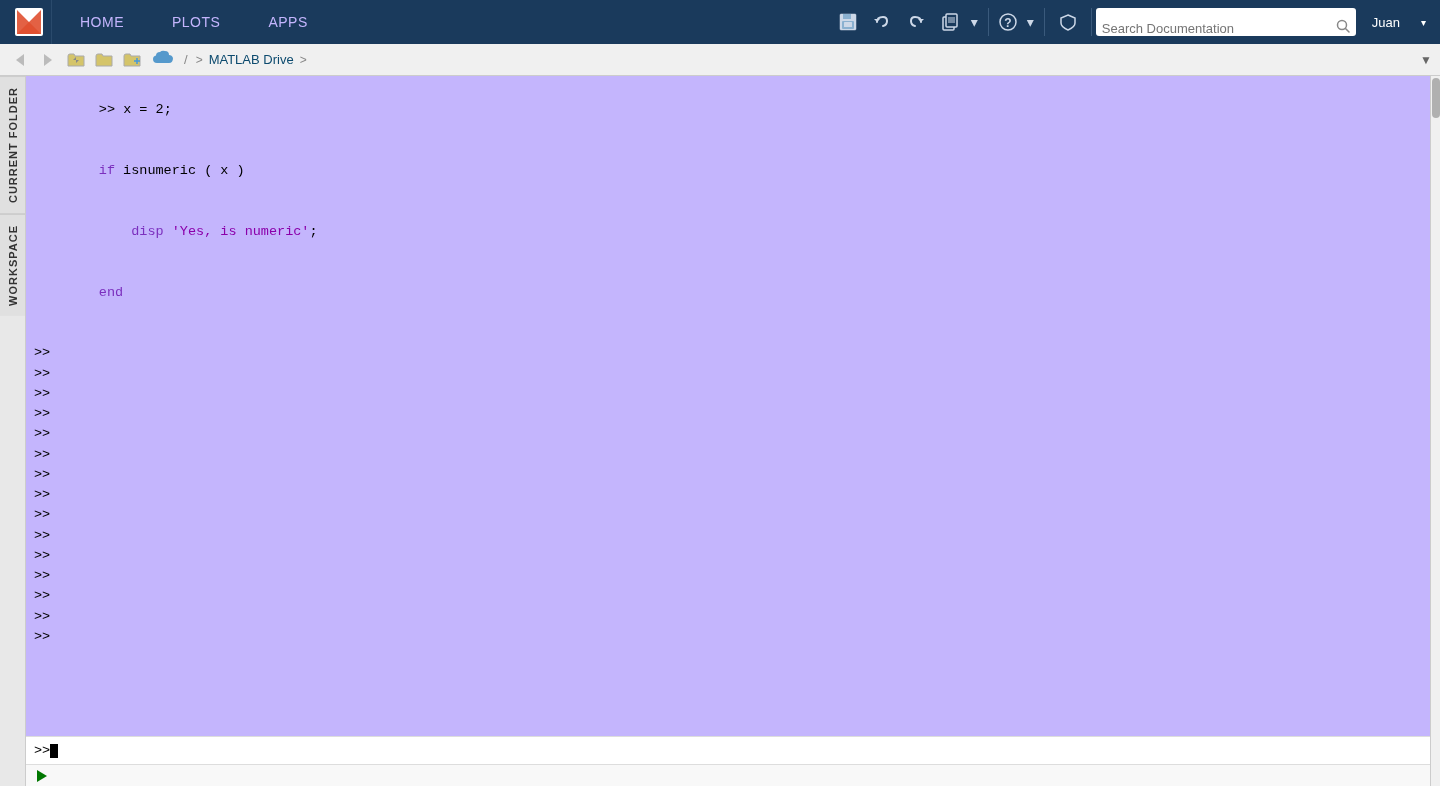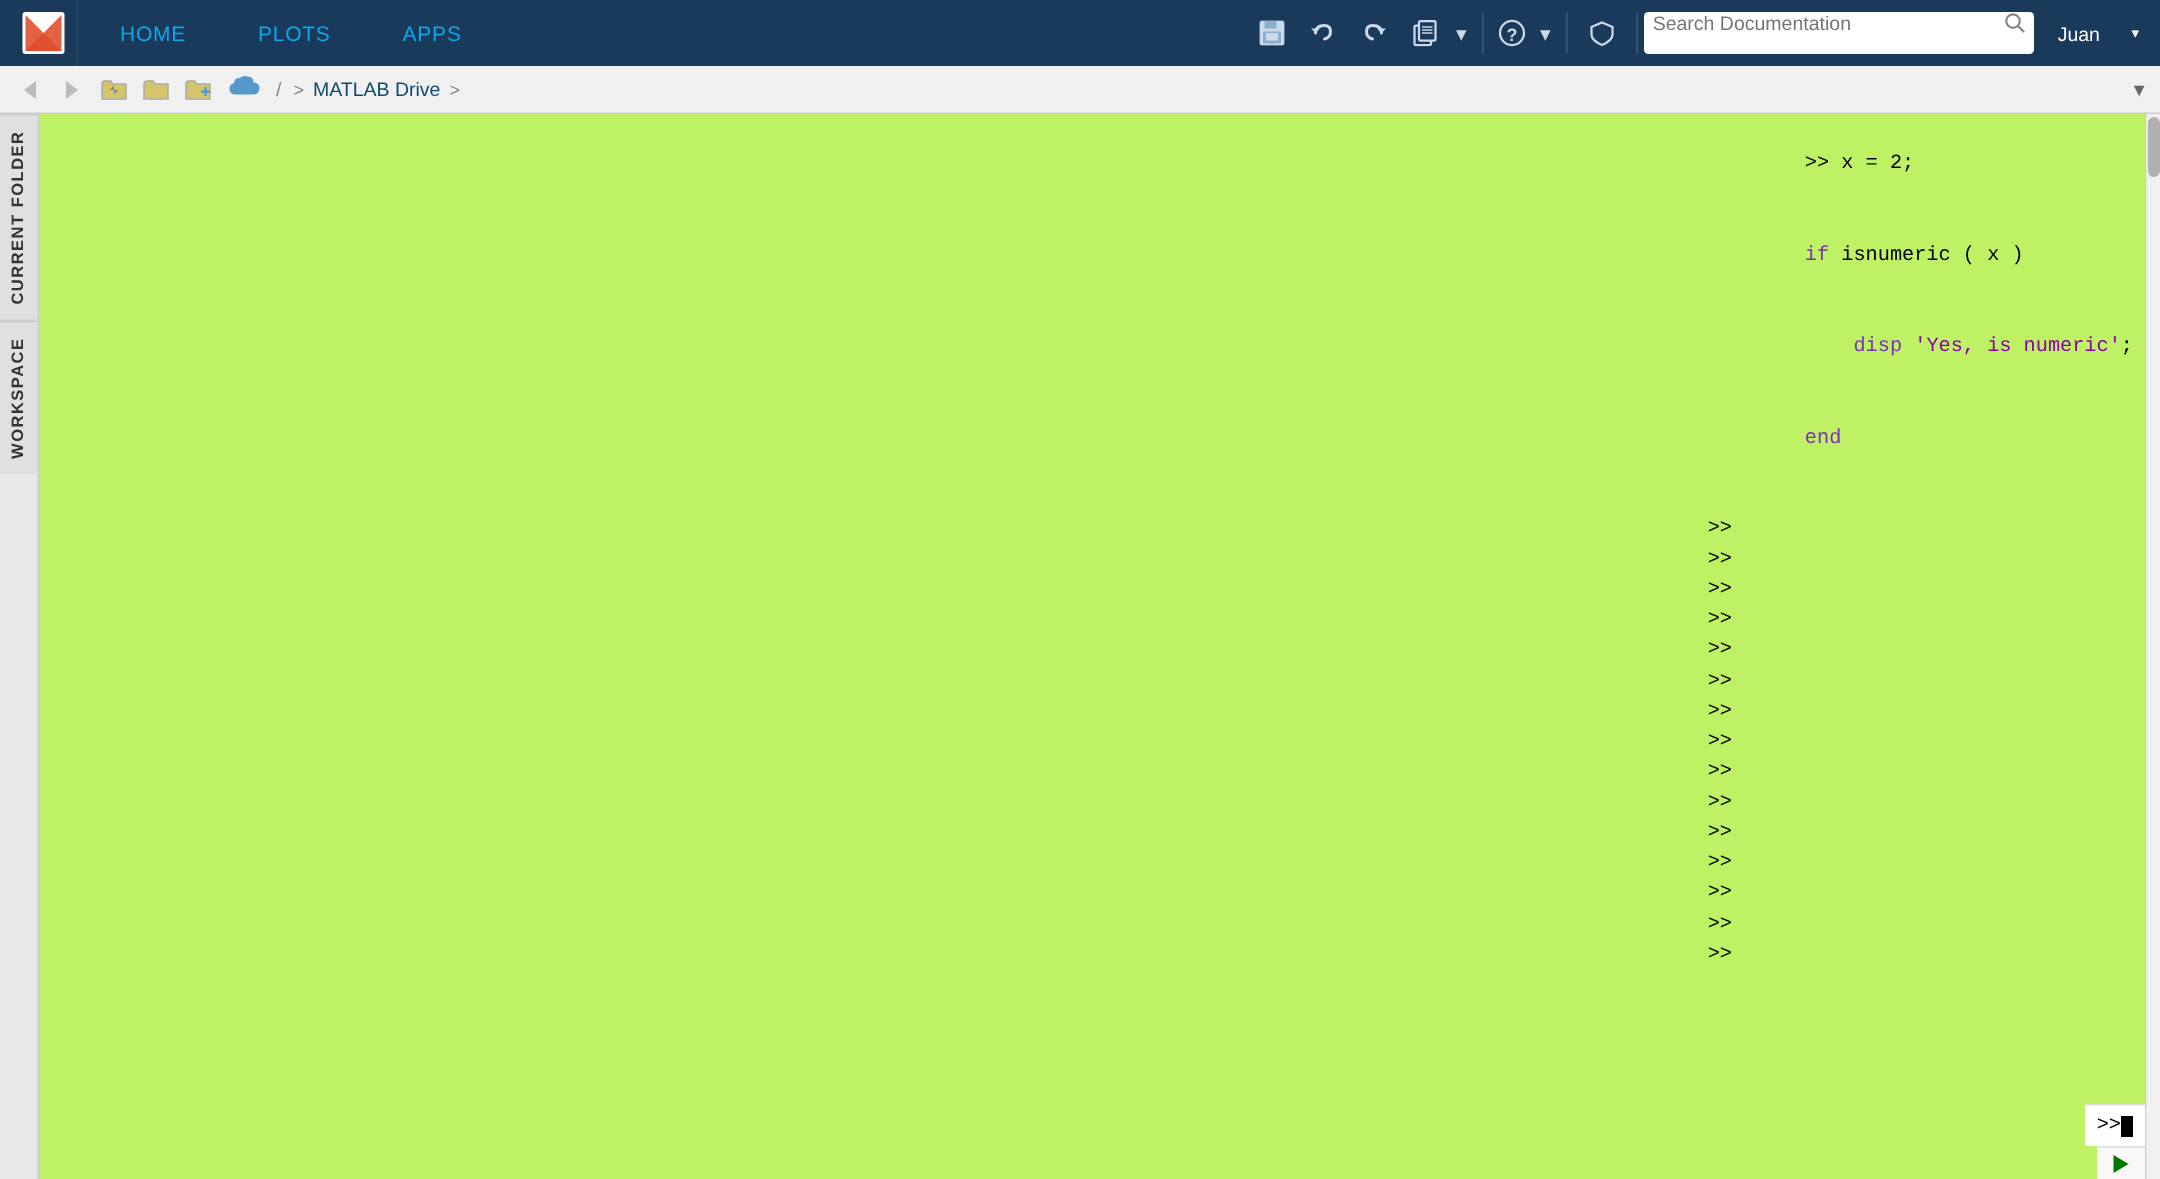--- a/index.html
+++ b/index.html
@@ -16,21 +16,21 @@
     }
     .logo-box {
       width: 46px; height: 44px;
       background: #1a3a5c;
       display: flex; align-items: center; justify-content: center;
       border-right: 1px solid #2a4a6c;
       margin-right: 4px;
     }
     .logo-svg { width: 32px; height: 32px; }
     .menu-item {
-      color: #0ea5e9;
+      color: #c4b5fd;
       font-size: 14px;
       font-weight: normal;
       padding: 0 24px;
       height: 44px;
       display: flex; align-items: center;
       cursor: pointer;
       letter-spacing: 0.5px;
     }
     .toolbar-spacer { flex: 1; }
     .toolbar-icons {
@@ -42,21 +42,21 @@
       font-size: 18px;
       width: 30px; height: 30px;
       display: flex; align-items: center; justify-content: center;
       cursor: pointer;
       border-radius: 3px;
     }
     .toolbar-divider {
       width: 1px; height: 28px; background: #3a5a7c; margin: 0 4px;
     }
     .search-box {
-      display: flex; align-items: flex-start;
+      display: flex; align-items: flex-end;
       background: #ffffff;
       border-radius: 3px;
       height: 28px;
       width: 260px;
       padding: 0 6px;
       margin-right: 8px;
     }
     .search-box input {
       border: none; outline: none;
       font-size: 13px;
@@ -144,26 +144,25 @@
       text-transform: uppercase;
       display: flex;
       align-items: center;
       justify-content: center;
     }
     .side-tab:first-child { border-top: 1px solid #ccc; }
 
     
     #console-area {
       flex: 1;
-      background: #bef264;
+      background: #c4b5fd;
       overflow: hidden;
       position: relative;
       display: flex;
       flex-direction: column;
-      align-items: flex-end;
     }
     #console-content {
       flex: 1;
       overflow-y: scroll;
       padding: 4px 8px;
       font-family: 'Courier New', monospace;
       font-size: 13.5px;
       line-height: 1.5;
     }
     .console-line {

